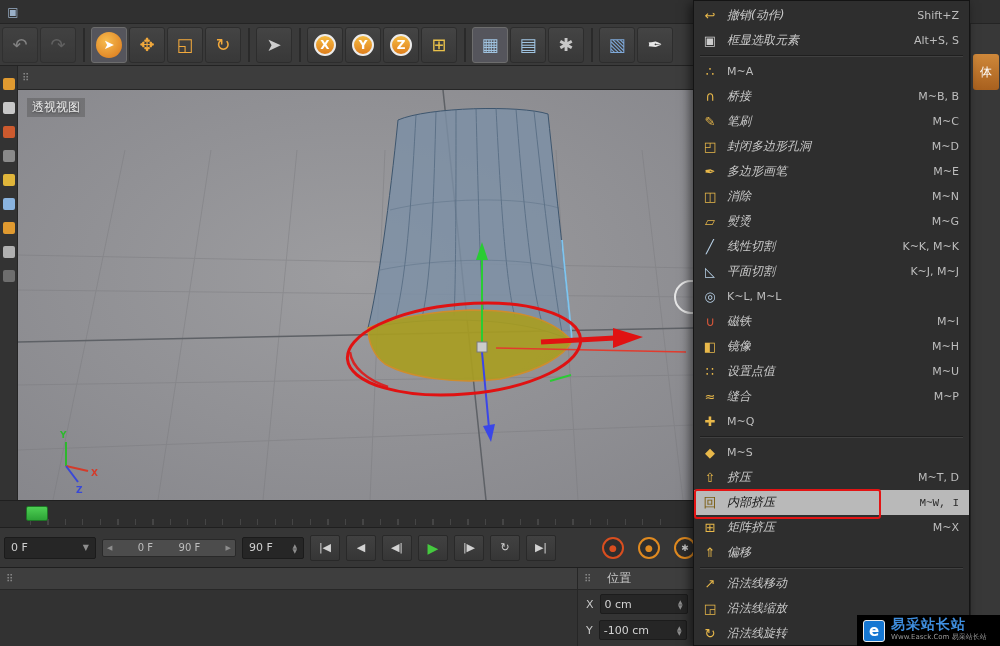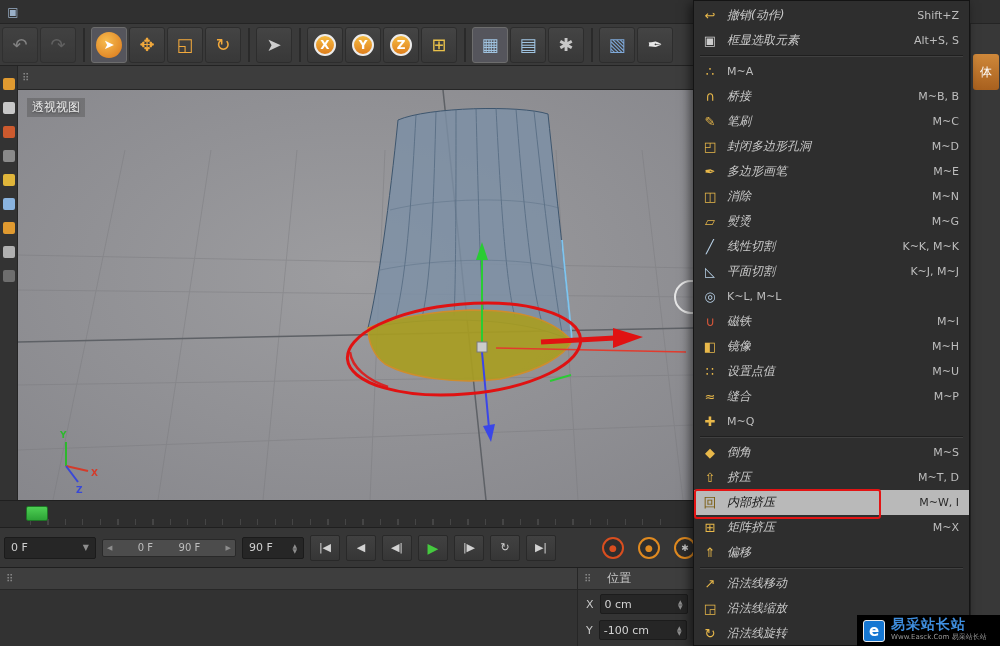--- a/index.html
+++ b/index.html
@@ -76,21 +76,21 @@
   .coord-field { width:88px; height:20px; background:#262626; border:1px solid #1c1c1c; border-radius:2px; display:flex; align-items:center; justify-content:space-between; padding:0 4px; font-size:11px; color:#d2d2d2; }
 
   
   .context-menu { left:693px; top:0; width:277px; height:646px; background:#2e2e2e; border:1px solid #141414; box-shadow:-3px 3px 10px rgba(0,0,0,.55); z-index:50; padding-top:2px; font-size:12px; }
   .menu-item { height:25px; display:flex; align-items:center; padding:0 10px 0 6px; color:#cacaca; position:relative; }
   .mi-icon { width:20px; text-align:center; margin-right:7px; font-size:13px; flex:0 0 auto; }
   .mi-label { flex:1; white-space:nowrap;font-style:italic; }
   .mi-shortcut { color:#bdbdbd; font-size:11px; white-space:nowrap; }
   .menu-sep { height:2px; border-top:1px solid #1f1f1f; border-bottom:1px solid #404040; margin:2px 6px; }
   .menu-item.highlighted { background:#b9b9b9; color:#141414; }
-  .menu-item.highlighted .mi-shortcut { color:#2a2a2a; }
+  .menu-item.highlighted .mi-shortcut { color:#2a2a2a;font-family:Liberation Mono, monospace; }
   .menu-item.highlighted::after { content:''; position:absolute; left:0; top:-1px; width:183px; height:26px; border:2px solid #e31414; border-radius:3px; pointer-events:none; }
 
   
   .sliver { left:970px; top:24px; width:30px; height:622px; background:#383838; border-left:1px solid #262626; z-index:5; }
   .sliver-obj { position:absolute; left:2px; top:30px; width:26px; height:36px; background:linear-gradient(#cf883a,#a8601e); border-radius:3px; color:#fff; font-size:12px; display:flex; align-items:center; justify-content:center; }
   .sliver-frag { position:absolute; left:1px; color:#c2c2c2; font-size:9.5px; white-space:nowrap; overflow:hidden; width:29px; }
   .sliver-frag.frag-1 { top:386px; }
   .sliver-frag.frag-2 { top:524px; }
 
   
@@ -464,21 +464,20 @@
       <span class="mi-label">缝合</span>
       <span class="mi-shortcut">M~P</span>
     </div>
     <div class="menu-item">
       <span class="mi-icon tint" style="color: rgb(232, 184, 74);">✚</span>
       <span class="mi-shortcut">M~Q</span>
     </div>
     <div class="menu-sep"></div>
     <div class="menu-item">
       <span class="mi-icon tint" style="color: rgb(232, 184, 74);">◆</span>
-      <span class="mi-label">倒角</span>
       <span class="mi-shortcut">M~S</span>
     </div>
     <div class="menu-item">
       <span class="mi-icon tint" style="color: rgb(232, 184, 74);">⇧</span>
       <span class="mi-label">挤压</span>
       <span class="mi-shortcut">M~T, D</span>
     </div>
     <div class="menu-item highlighted">
       <span class="mi-icon tint" style="color: rgb(122, 92, 16);">回</span>
       <span class="mi-label">内部挤压</span>

